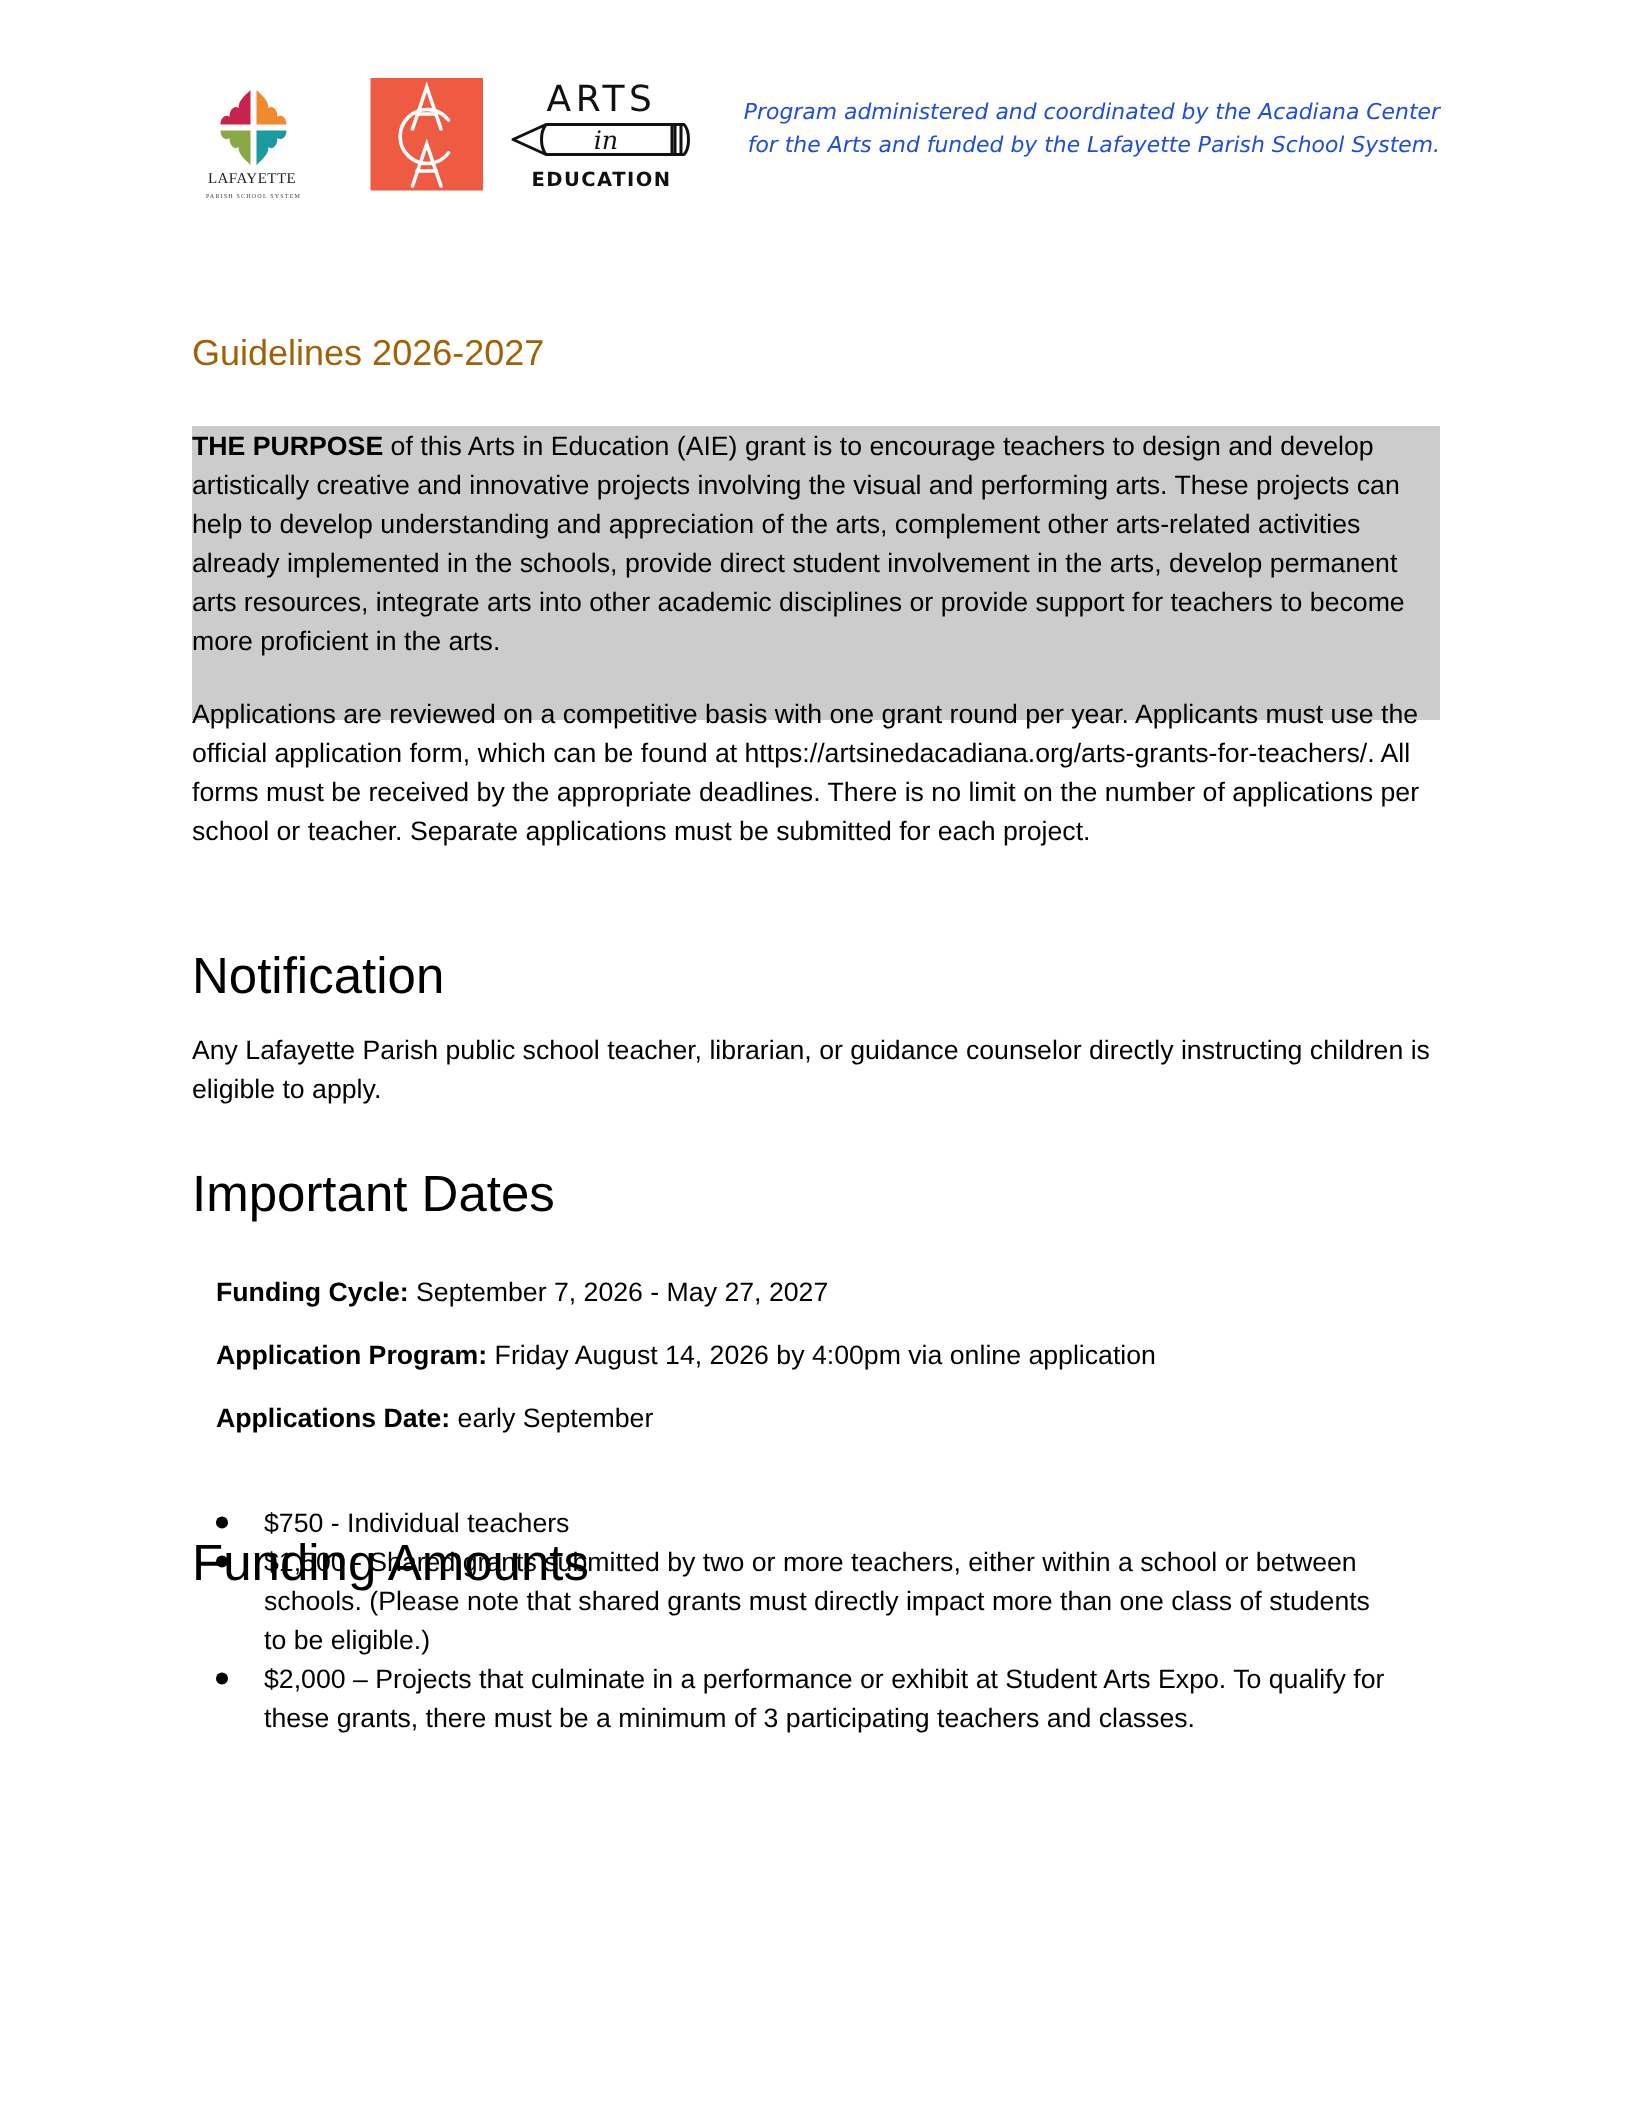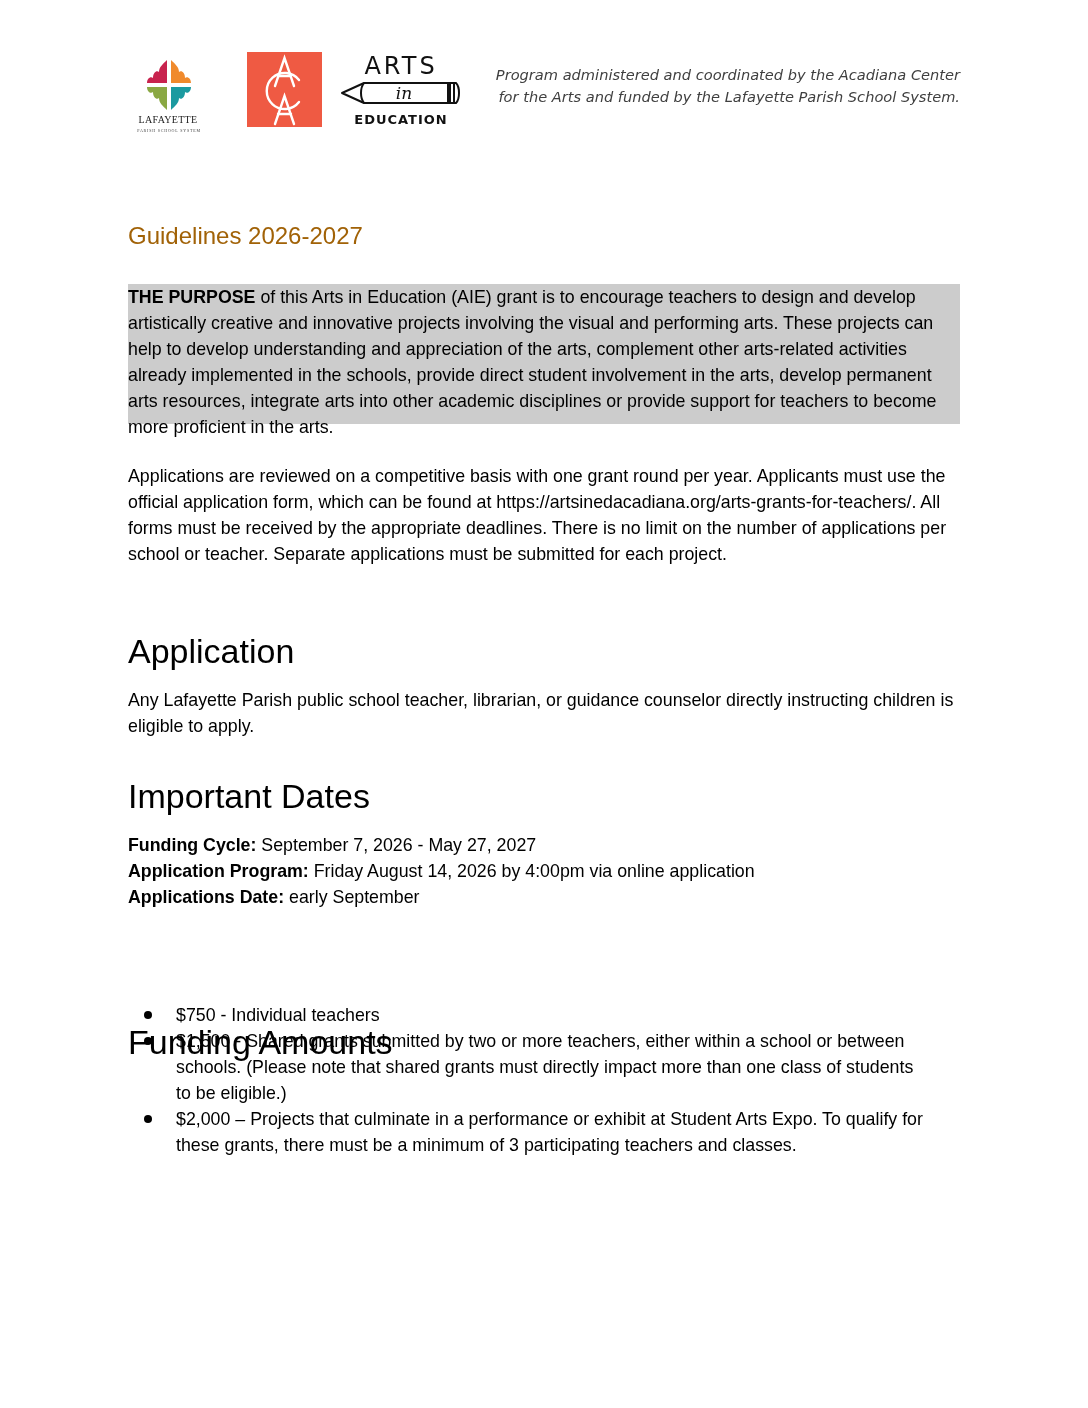--- a/index.html
+++ b/index.html
@@ -13,37 +13,37 @@
   .logo-lps svg { display: block; margin: 0 auto; }
   .lps-name { position: absolute; left: 2px; top: 56px; width: 76px; text-align: center;
               font-family: "Liberation Serif", serif; font-weight: normal; font-size: 10px; letter-spacing: 0.3px; color: #222; }
   .lps-sub { position: absolute; left: 0px; top: 70px; width: 82px; text-align: center;
              font-family: "Liberation Serif", serif; font-size: 4px; letter-spacing: 0.8px; color: #444; }
   .logo-aca { position: absolute; left: 119px; top: 0px; width: 75px; height: 75px; background: #ef5a43; }
   .logo-aie { position: absolute; left: 210px; top: 0px; width: 126px; height: 78px; }
 
   .tagline { position: absolute; right: 128px; top: 64px; width: 480px; text-align: right;
              font-family: "DejaVu Sans", sans-serif; font-style: italic; font-size: 14.6px;
-             line-height: 22px; color: #404040; }
+             line-height: 22px; color: #1d4ed8; }
 
   h1 { position: absolute; left: 128px; top: 152px; margin: 0; font-weight: normal;
        font-size: 46px; line-height: 56px; letter-spacing: -0.3px; }
   .subtitle { position: absolute; left: 128px; top: 220px; font-size: 24px; line-height: 32px; color: #a16207; }
 
-  .purpose { position: absolute; left: 128px; top: 284px; width: 832px; height: 140px;
+  .purpose { position: absolute; left: 128px; top: 284px; width: 832px; height: 196px;
              background: #cccccc; font-size: 17.8px; line-height: 26px; }
   .purpose p { margin: 0; padding: 0; }
   .purpose b { font-weight: bold; }
 
   .para { position: absolute; left: 128px; width: 840px; font-size: 17.8px; line-height: 26px; margin: 0; }
 
   h2 { position: absolute; left: 128px; margin: 0; font-weight: normal; font-size: 34px; line-height: 42px; }
 
   .dates { position: absolute; left: 128px; top: 832px; width: 840px; font-size: 17.8px; line-height: 26px; }
-  .dates div { margin: 0; }
+  .dates div { margin: 16px; }
 
   .funding-list { position: absolute; left: 128px; top: 1002px; width: 840px; margin: 0; padding: 0; list-style: none;
                   font-size: 17.8px; line-height: 26px; }
   .funding-list li { position: relative; padding-left: 48px; }
   .funding-list li .bullet { position: absolute; left: 16px; top: 9px; width: 8px; height: 8px; border-radius: 50%; background: #000; }
 </style>
 </head>
 <body>
 
 <div class="page">
@@ -94,21 +94,21 @@
   </div>
 
   <div class="subtitle">Guidelines 2026-2027</div>
 
   <div class="purpose">
     <p><b>THE PURPOSE</b><span> of this Arts in Education (AIE) grant is to encourage teachers to design and develop artistically creative and innovative projects involving the visual and performing arts. These projects can help to develop understanding and appreciation of the arts, complement other arts-related activities already implemented in the schools, provide direct student involvement in the arts, develop permanent arts resources, integrate arts into other academic disciplines or provide support for teachers to become more proficient in the arts.</span></p>
   </div>
 
   <p class="para" style="top:463px;">Applications are reviewed on a competitive basis with one grant round per year. Applicants must use the official application form, which can be found at https://artsinedacadiana.org/arts-grants-for-teachers/. All forms must be received by the appropriate deadlines. There is no limit on the number of applications per school or teacher. Separate applications must be submitted for each project.</p>
 
-  <h2 style="top:630px;">Application</h2>
+  <h2 style="top:630px;">Notification</h2>
   <p class="para" style="top:687px; width:830px;">Any Lafayette Parish public school teacher, librarian, or guidance counselor directly instructing children is eligible to apply.</p>
 
   <h2 style="top:775px;">Important Dates</h2>
   <div class="dates">
     <div><b>Funding Cycle:</b><span> September 7, 2026 - May 27, 2027</span></div>
     <div><b>Application Program:</b><span> Friday August 14, 2026 by 4:00pm via online application</span></div>
     <div><b>Applications Date:</b><span> early September</span></div>
   </div>
 
   <h2 style="top:981px;margin-top:40px;">Funding Amounts</h2>

